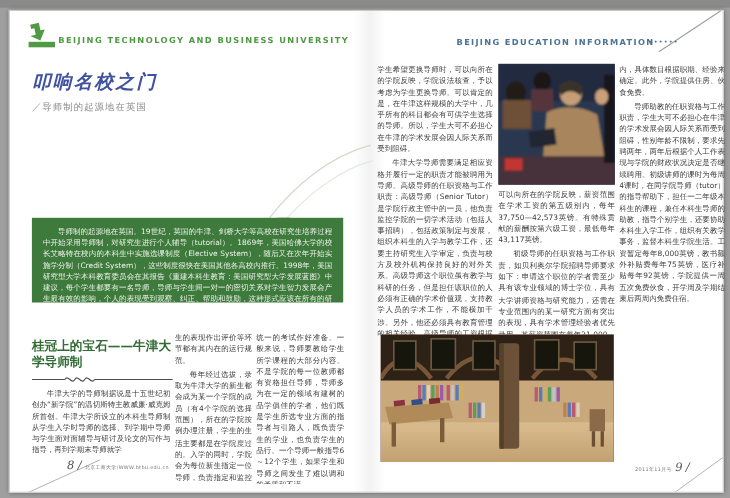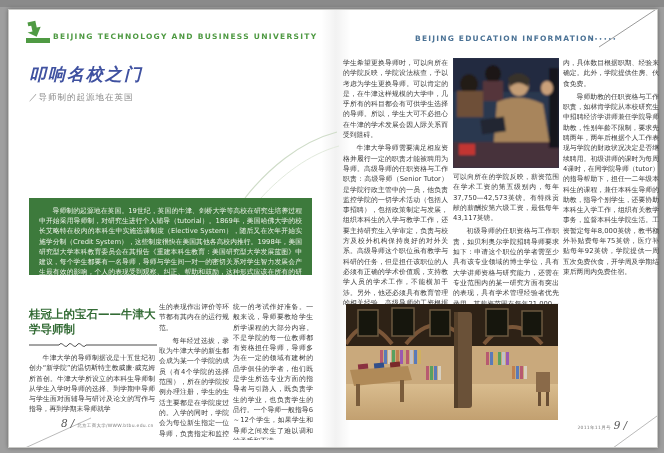--- a/index.html
+++ b/index.html
@@ -130,21 +130,21 @@
       </svg>
     </div>
 
     <div class="col rcolB">
       <p>可以向所在的学院反映，薪资范围在学术工资的第五级别内，每年37,750—42,573英镑。有特殊贡献的薪酬按第六级工资，最低每年43,117英镑。</p>
       <p class="ind">初级导师的任职资格与工作职责，如贝利奥尔学院招聘导师要求如下：申请这个职位的学者需至少具有该专业领域的博士学位，具有大学讲师资格与研究能力，还需在专业范围内的某一研究方面有突出的表现，具有学术管理经验者优先录用，其薪资范围在每年21,000—28,000英镑之</p>
     </div>
 
     <div class="col rcolC">
       <p>内，具体数目根据职期、经验来确定。此外，学院提供住房、伙食免费。</p>
-      <p class="ind">导师助教的任职资格与工作职责，如林肯学院从本校研究生中招聘经济学讲师兼任学院导师助教，性别年龄不限制，要求先聘两年，两年后根据个人工作表现与学院的财政状况决定是否继续聘用。初级讲师的课时为每周4课时，在同学院导师（tutor）的指导帮助下，担任一二年级本科生的课程，兼任本科生导师的助教，指导个别学生，还要协助本科生入学工作，组织有关教学事务，监督本科生学院生活。工资暂定每年8,000英镑，教书额外补贴费每年75英镑，医疗补贴每年92英镑，学院提供一周五次免费伙食，开学周及学期结束后两周内免费住宿。</p>
+      <p class="ind">导师助教的任职资格与工作职责，学生大可不必担心在牛津的学术发展会因人际关系而受到阻碍，性别年龄不限制，要求先聘两年，两年后根据个人工作表现与学院的财政状况决定是否继续聘用。初级讲师的课时为每周4课时，在同学院导师（tutor）的指导帮助下，担任一二年级本科生的课程，兼任本科生导师的助教，指导个别学生，还要协助本科生入学工作，组织有关教学事务，监督本科生学院生活。工资暂定每年8,000英镑，教书额外补贴费每年75英镑，医疗补贴每年92英镑，学院提供一周五次免费伙食，开学周及学期结束后两周内免费住宿。</p>
     </div>
 
     <div class="photo2">
       <svg width="212" height="116" viewBox="0 0 212 116">
         <defs>
           <filter id="b2">
               <feGaussianBlur stdDeviation="0.7"></feGaussianBlur>
             </filter>
           <linearGradient id="floor" x1="0" y1="0" x2="0" y2="1">
             <stop offset="0" stop-color="#d9bc8e"></stop>

